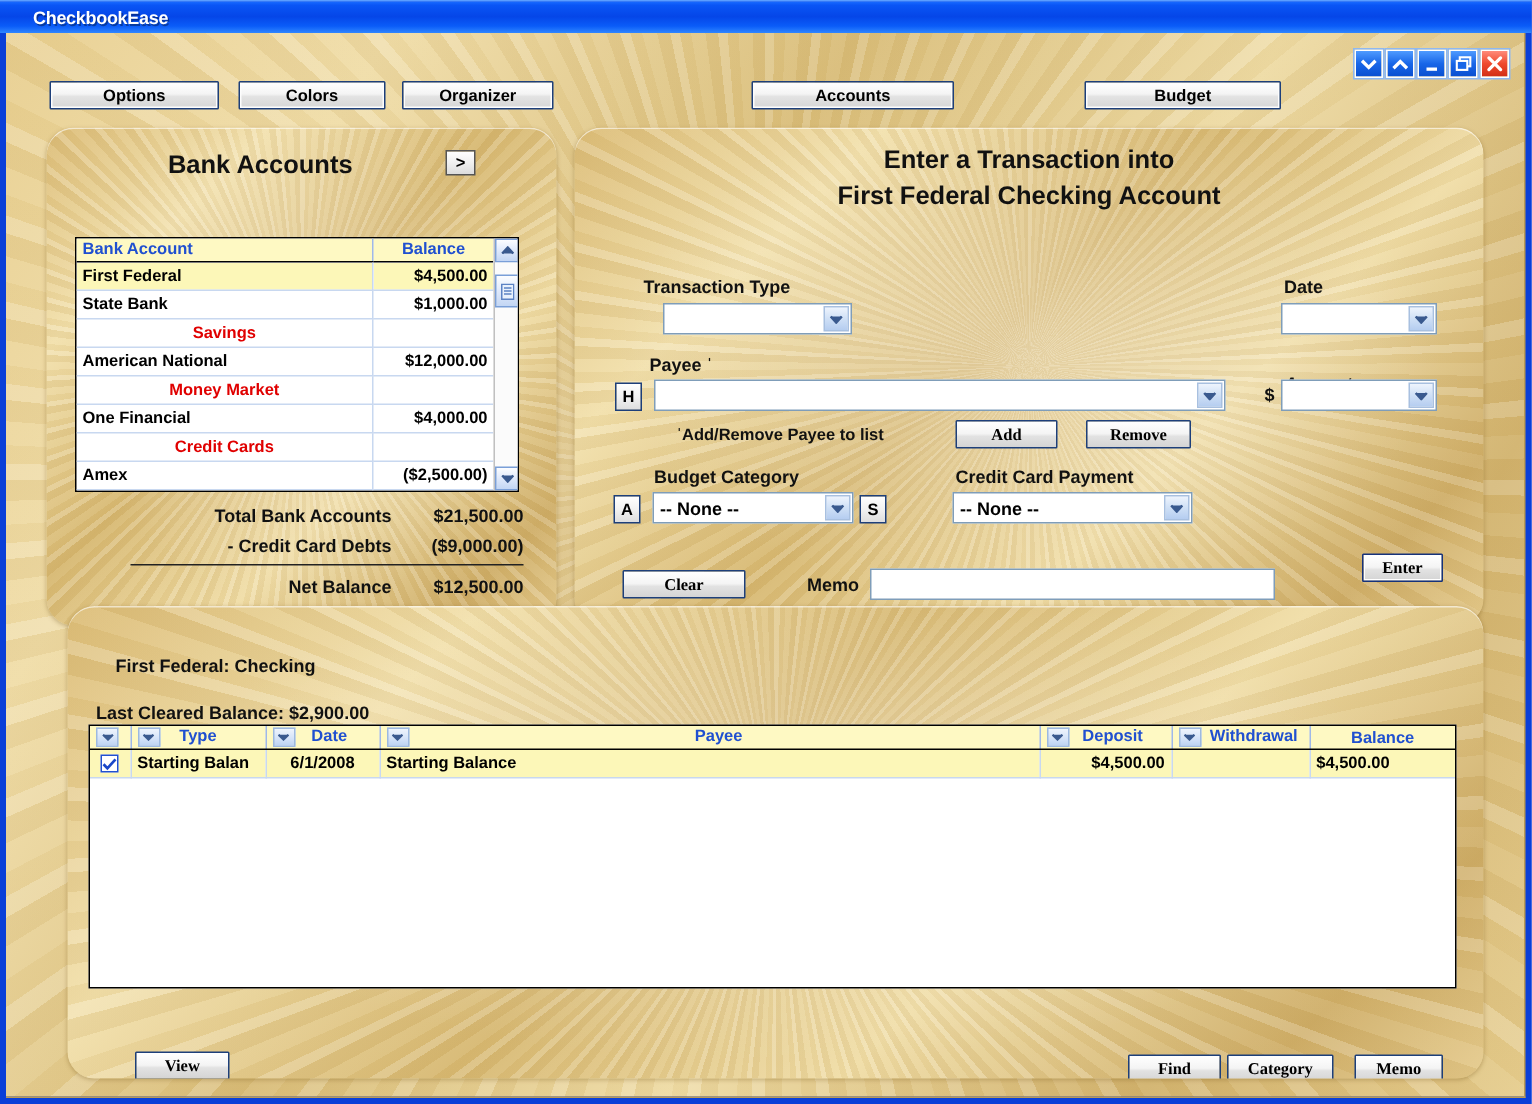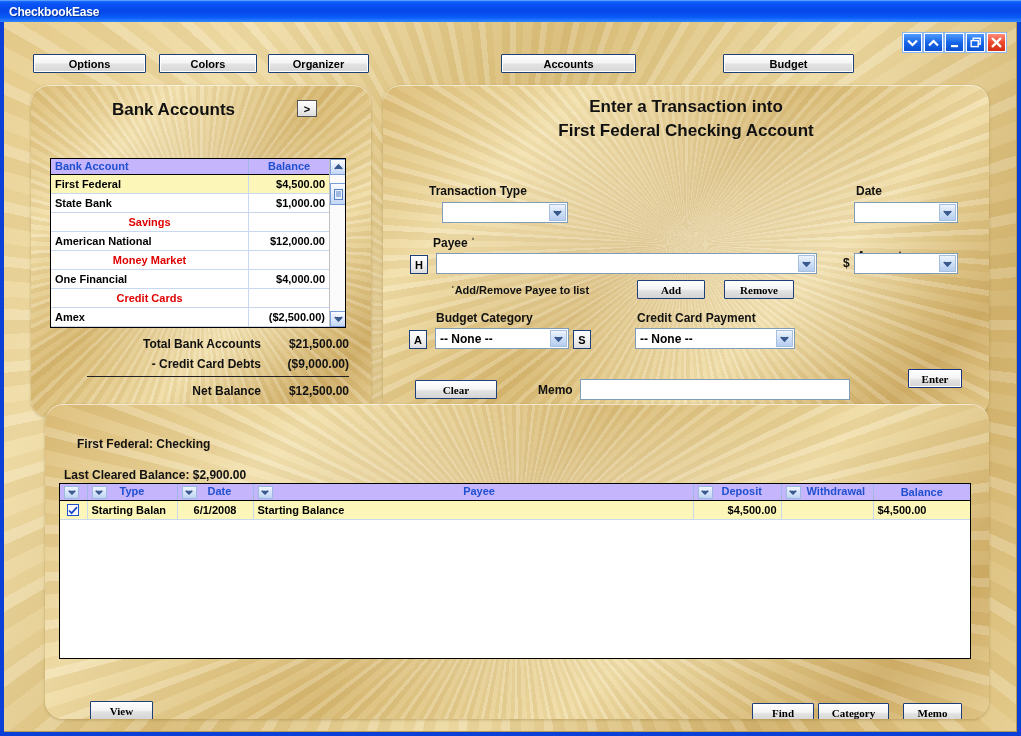--- a/index.html
+++ b/index.html
@@ -21,21 +21,21 @@
     position: absolute; left: 0; top: 0;
     width: 1021px; height: 22px;
     background: linear-gradient(180deg,#1a6bff 0%,#0a55f5 12%,#0546e8 48%,#0a5cf8 78%,#2f86ff 100%);
     border-top: 1px solid #5b9dff;
     display: flex; align-items: center;
   }
   #titlebar .title {
     color: #ffffff;
     font-size: 12px;
     font-weight: bold;
-    margin-left: 9px;
+    margin-left: 22px;
     letter-spacing: -0.2px;
     text-shadow: 1px 1px 0 rgba(0,0,0,0.35);
   }
 
   
   #client {
     position: absolute;
     left: 4px; top: 22px;
     width: 1013px; height: 710px;
     background:
@@ -115,21 +115,21 @@
     background: #fff;
     border: 1px solid #000;
     overflow: hidden;
   }
   table.grid { border-collapse: collapse; width: 100%; font-size: 11px; }
   table.grid th {
     color: #2050d0; font-weight: bold; font-size: 11px;
     text-align: left; padding: 1px 4px;
     border-right: 1px solid #9fb8e8;
     border-bottom: 1px solid #000;
-    background: #c4b5fd;
+    background: #fef9c3;
     height: 15px;
     white-space: nowrap;
   }
   table.grid td {
     padding: 1px 4px; font-size: 11px; font-weight: bold;
     border-right: 1px solid #c8d8f0;
     border-bottom: 1px solid #c8d8f0;
     height: 19px;
     white-space: nowrap; overflow: hidden;
   }

